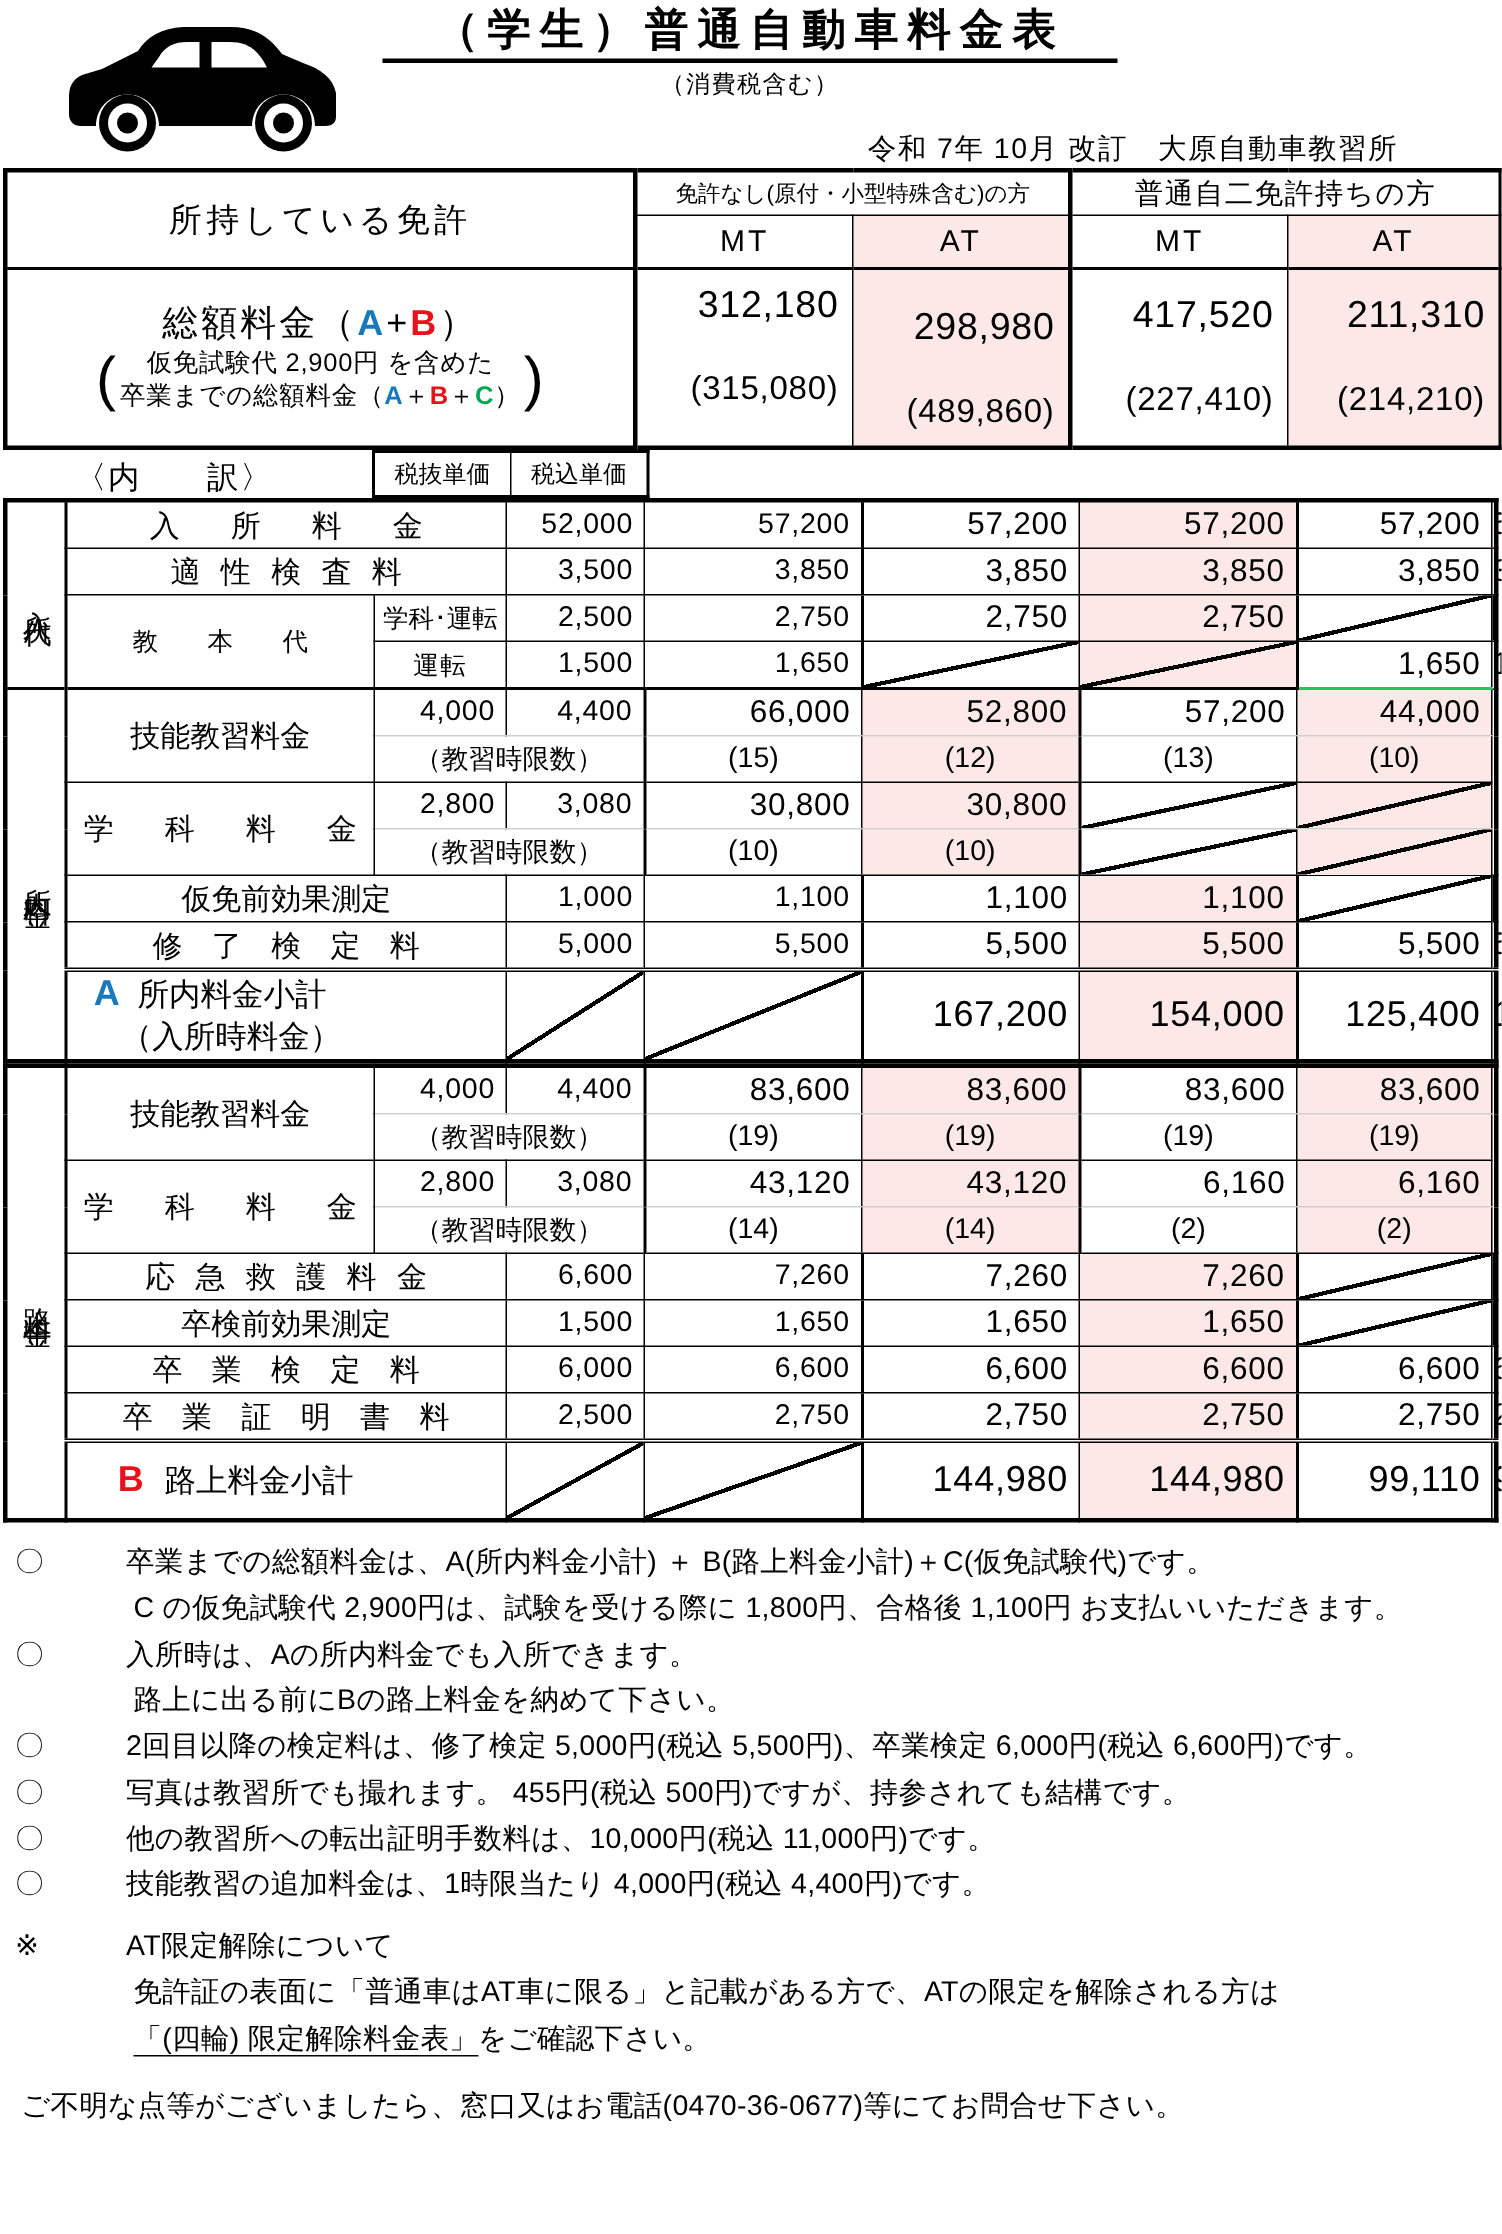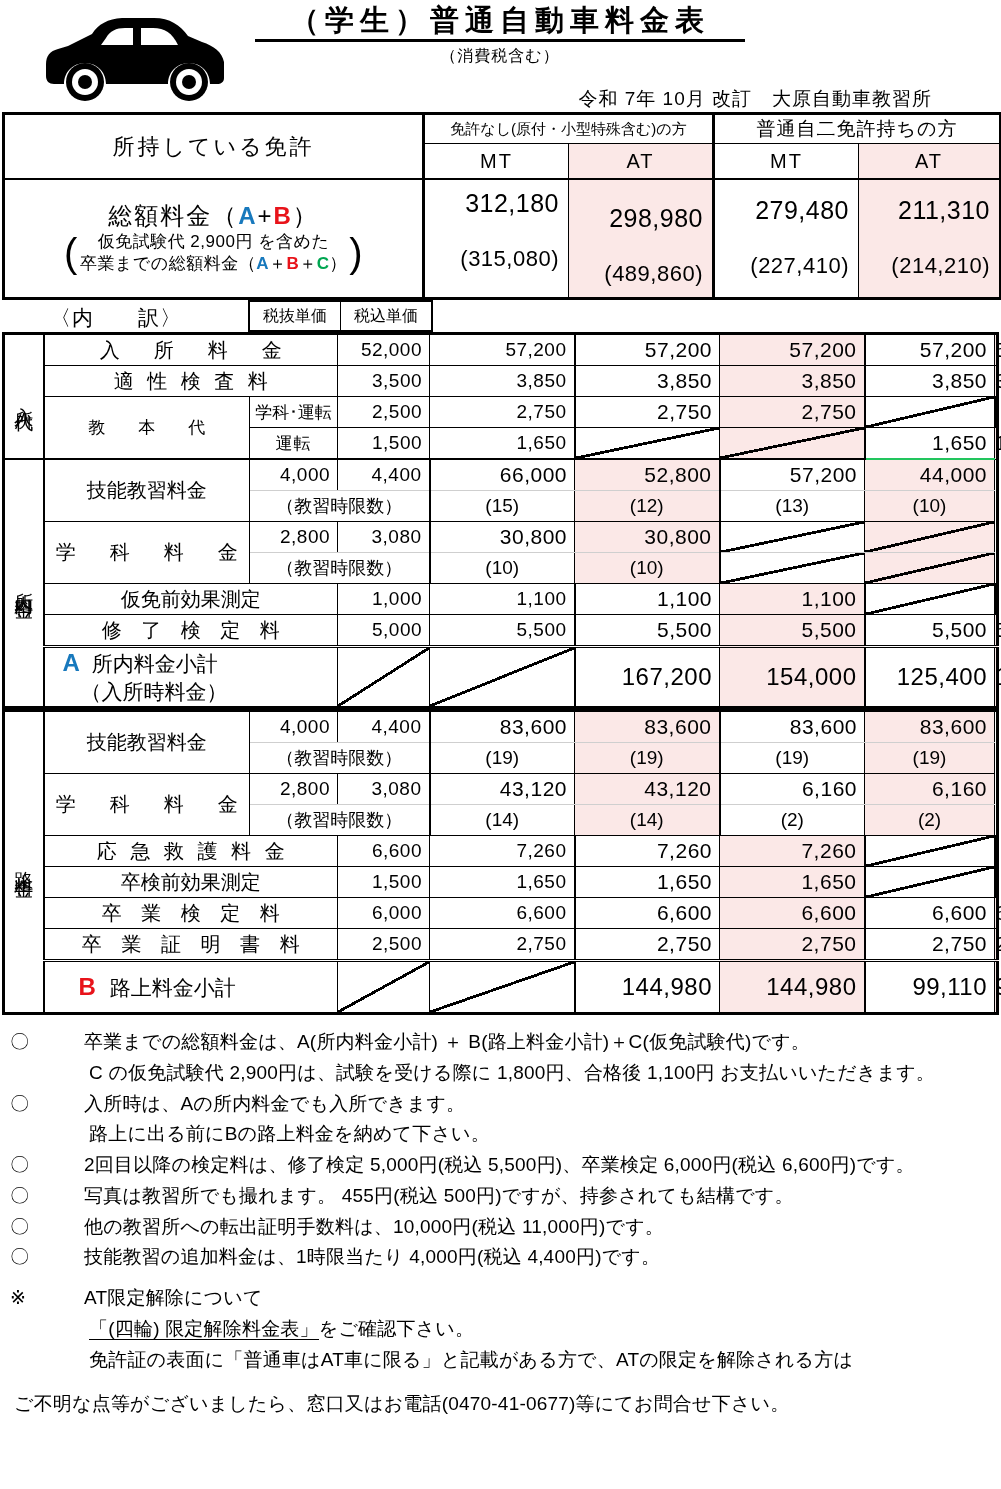--- a/index.html
+++ b/index.html
@@ -172,21 +172,21 @@
       </td>
       <td style="border-top:2px solid #000;">
         <div class="bignum" style="padding-top:8px">312,180</div>
         <div class="bignum2" style="padding-top:28px;padding-bottom:25px">(315,080)</div>
       </td>
       <td class="pink" style="border-top:2px solid #000;border-right:3px solid #000;">
         <div class="bignum" style="padding-top:24px">298,980</div>
         <div class="bignum2" style="padding-top:28px;padding-bottom:10px">(489,860)</div>
       </td>
       <td style="border-top:2px solid #000;">
-        <div class="bignum" style="padding-top:8px">279,480</div>
+        <div class="bignum" style="padding-top:8px">417,520</div>
         <div class="bignum2" style="padding-top:28px;padding-bottom:10px">(227,410)</div>
       </td>
       <td class="pink" style="border-top:2px solid #000;">
         <div class="bignum" style="padding-top:8px">211,310</div>
         <div class="bignum2" style="padding-top:28px;padding-bottom:10px">(214,210)</div>
       </td>
     </tr>
   </tbody>
     </table>
 
@@ -481,22 +481,22 @@
       <span class="mk">〇</span>
       <span class="bd">技能教習の追加料金は、1時限当たり 4,000円(税込 4,400円)です。</span>
     </div>
 
     <div class="gap"></div>
 
     <div class="note">
       <span class="mk">※</span>
       <span class="bd">
         <span>AT限定解除について</span>
+        <span class="cont">免許証の表面に「普通車はAT車に限る」と記載がある方で、ATの限定を解除される方は</span>
         <span class="cont"><span class="uline">「(四輪) 限定解除料金表」</span><span>をご確認下さい。</span></span>
-        <span class="cont">免許証の表面に「普通車はAT車に限る」と記載がある方で、ATの限定を解除される方は</span>
       </span>
     </div>
 
   </div>
 
-  <div class="tail">ご不明な点等がございましたら、窓口又はお電話(0470-41-0677)等にてお問合せ下さい。</div>
+  <div class="tail">ご不明な点等がございましたら、窓口又はお電話(0470-36-0677)等にてお問合せ下さい。</div>
 
 </div>
 
 </body></html>

